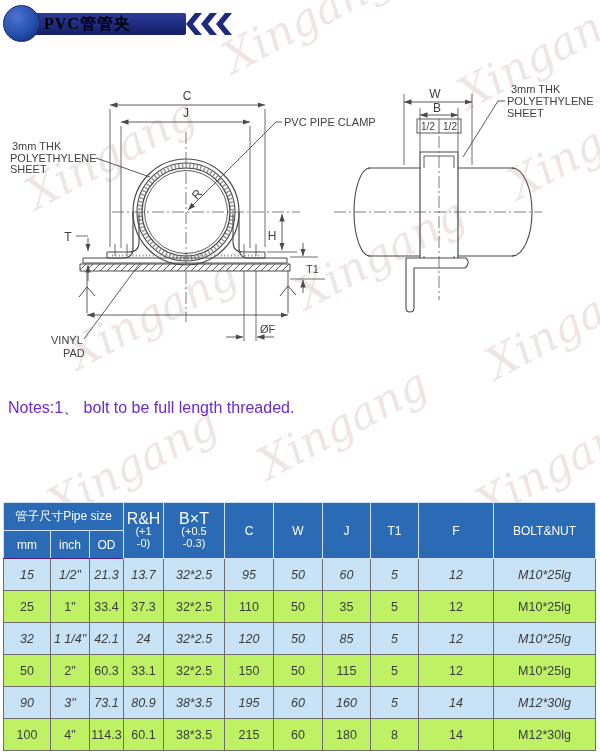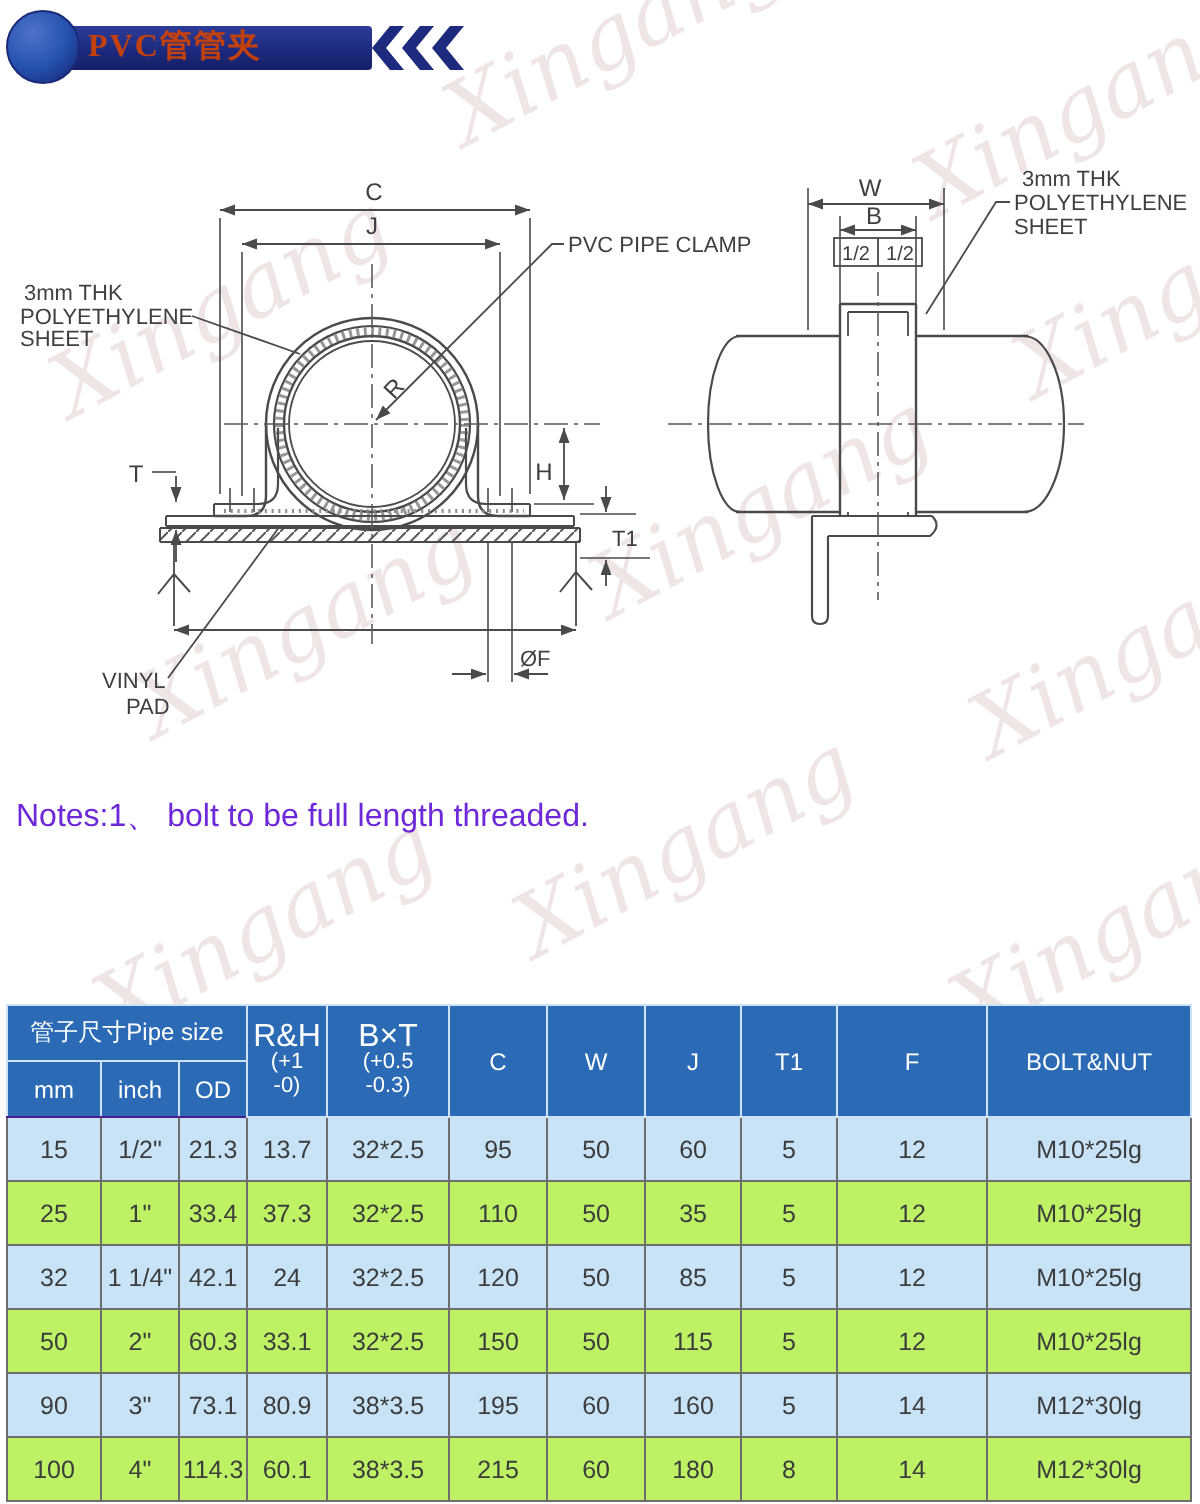--- a/index.html
+++ b/index.html
@@ -8,21 +8,21 @@
   .wm{position:absolute;z-index:0;font-family:"DejaVu Serif",serif;font-style:italic;
       font-size:44px;color:#d8bdbd;opacity:.38;transform:rotate(-28deg);white-space:nowrap;
       pointer-events:none;}
   
   .banner{position:absolute;left:0;top:0;width:600px;height:58px;z-index:2;}
   .banner-bar{position:absolute;left:20px;top:13px;width:166px;height:22px;
       background:linear-gradient(180deg,#2d3c99 0%,#1d2a7e 55%,#161f66 100%);border-radius:2px;}
   .banner-circle{position:absolute;left:3px;top:5px;width:37px;height:37px;border-radius:50%;
       background:radial-gradient(circle at 35% 30%,#4e73cd,#2450ad 55%,#14216b 100%);
       border:1px solid #1a2a78;box-sizing:border-box;}
-  .banner-title{position:absolute;left:44px;top:13px;height:22px;line-height:22px;color:#c2410c;
+  .banner-title{position:absolute;left:44px;top:13px;height:22px;line-height:22px;color:#000000;
       font-family:"Liberation Serif",serif;font-weight:bold;font-size:16px;letter-spacing:1px;z-index:3;}
   .chevrons{position:absolute;left:186px;top:13px;}
   
   .draw{position:absolute;left:0;top:55px;z-index:1;}
   .draw text{fill:#3f3f3f;font-family:"Liberation Sans",sans-serif;}
   .lbl{font-size:11px;}
   .dim{font-size:12px;}
   .half{font-size:10px;}
   
   .notes{position:absolute;left:8px;top:398px;z-index:1;color:#6d28d9;font-size:16px;}
@@ -30,21 +30,21 @@
   
   .tblwrap{position:absolute;left:3px;top:502px;z-index:2;}
   table.spec{border-collapse:collapse;table-layout:fixed;width:592px;border:1.5px solid #3c3c3c;}
   table.spec td{text-align:center;vertical-align:middle;padding:0;overflow:hidden;}
   td.hd{background:#2b6ab4;color:#ffffff;border:1px solid #cfe2f5;font-size:12px;}
   td.hd .tol{font-size:11px;line-height:12px;}
   td.hd .main{font-size:16px;line-height:13px;}
   tr.hr1 td{height:27px;}
   tr.hr2 td{height:27px;border-bottom:1px solid #4c1d95;}
   tr.body td{height:31px;border:1px solid #6e6e6e;color:#3c3c3c;font-size:12.5px;}
-  tr.rb td{background:#c9e3f6;}
+  tr.rb td{background:#c9e3f6;font-style:italic;}
   tr.rg td{background:#bef264;}
   .zh{font-size:13px;}
 </style>
 </head>
 <body>
 
 <span class="wm" style="left:215px;top:-8px;">Xingang</span>
 <span class="wm" style="left:450px;top:28px;">Xingang</span>
 <span class="wm" style="left:18px;top:128px;">Xingang</span>
 <span class="wm" style="left:500px;top:118px;">Xingang</span>

